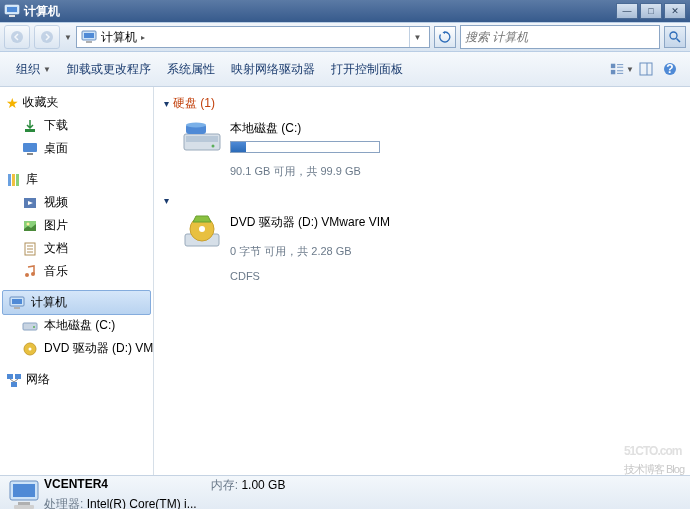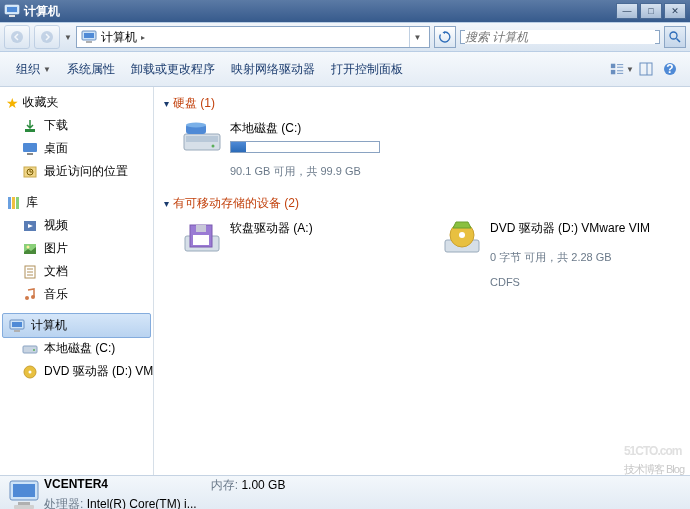--- a/index.html
+++ b/index.html
@@ -8,21 +8,21 @@
 .titlebar-icon { width: 16px; height: 16px; margin-right: 4px; }
 .titlebar-text { flex: 1; font-weight: bold; }
 .win-btns { display: flex; gap: 2px; }
 .win-btn { width: 22px; height: 16px; background: linear-gradient(to bottom,#d6e2f0,#a9bdd6); border: 1px solid #4a6a94; color: #2a3f5a; font-size: 9px; display: flex; align-items: center; justify-content: center; cursor: pointer; }
 .navbar { background: linear-gradient(to bottom,#f2f6fb,#dae5f1); height: 30px; border-top: 1px solid #b9cde4; border-bottom: 1px solid #b9cde4; display: flex; align-items: center; padding: 0 4px; gap: 4px; }
 .nav-btn { width: 26px; height: 24px; border: 1px solid #9eb6d4; border-radius: 3px; background: linear-gradient(to bottom,#fff,#dbe6f2); display: flex; align-items: center; justify-content: center; cursor: pointer; }
 .nav-btn.disabled { opacity: 0.5; }
 .addr-bar { flex: 1; height: 22px; background: #fff; border: 1px solid #8ca6c5; display: flex; align-items: center; padding: 0 4px; }
 .addr-drop { width: 16px; height: 20px; border-left: 1px solid #c0d0e2; display: flex; align-items: center; justify-content: center; }
 .refresh-btn { width: 22px; height: 22px; border: 1px solid #8ca6c5; background: linear-gradient(to bottom,#fff,#dbe6f2); display: flex; align-items: center; justify-content: center; cursor: pointer; }
-.search-box { width: 200px; height: 14px; background: #fff; border: 1px solid #8ca6c5; display: flex; align-items: center; padding: 0 4px; }
+.search-box { width: 200px; height: 24px; background: #fff; border: 1px solid #8ca6c5; display: flex; align-items: center; padding: 0 4px; }
 .search-box input { flex: 1; border: none; outline: none; color: #888; font-style: italic; font-size: 12px; }
 .search-btn { width: 22px; height: 22px; border: 1px solid #8ca6c5; background: linear-gradient(to bottom,#e3ecf6,#c5d6ea); display: flex; align-items: center; justify-content: center; cursor: pointer; }
 .toolbar { background: linear-gradient(to bottom,#f6f9fc,#e4ecf5); height: 30px; border-bottom: 1px solid #c5d3e3; display: flex; align-items: center; padding: 17px 8px; }
 .tb-item { padding: 4px 8px; color: #1a3b6e; cursor: pointer; display: flex; align-items: center; gap: 3px; }
 .tb-spacer { flex: 1; }
 .tb-icon-btn { width: 24px; height: 22px; display: flex; align-items: center; justify-content: center; cursor: pointer; }
 .content { display: flex; height: 388px; }
 .sidebar { width: 154px; background: #fff; border-right: 1px solid #d6dfe8; overflow: hidden; }
 .sb-group { padding: 4px 0; }
 .sb-header { display: flex; align-items: center; gap: 4px; padding: 3px 6px; color: #000; }
@@ -112,22 +112,22 @@
         <line x1="8.5" y1="8.5" x2="12" y2="12" stroke="#2b6bb8" stroke-width="1.5"></line>
       </svg>
     </div>
 </div>
 
 <div class="toolbar">
   <div class="tb-item">
       <span>组织</span> 
       <span class="chevron">▼</span>
     </div>
+  <div class="tb-item">卸载或更改程序</div>
   <div class="tb-item">系统属性</div>
-  <div class="tb-item">卸载或更改程序</div>
   <div class="tb-item">映射网络驱动器</div>
   <div class="tb-item">打开控制面板</div>
   <div class="tb-spacer"></div>
   <div class="tb-icon-btn">
       <svg width="16" height="14" viewBox="0 0 16 14">
         <rect x="1" y="1" width="5" height="5" fill="#6a8fbf"></rect>
         <rect x="1" y="8" width="5" height="5" fill="#6a8fbf"></rect>
         <line x1="8" y1="2" x2="15" y2="2" stroke="#6a8fbf"></line>
         <line x1="8" y1="5" x2="15" y2="5" stroke="#6a8fbf"></line>
         <line x1="8" y1="9" x2="15" y2="9" stroke="#6a8fbf"></line>
@@ -163,28 +163,20 @@
           </svg>
           <span>下载</span>
         </div>
       <div class="sb-item">
           <svg class="sb-icon" viewBox="0 0 16 16">
             <rect x="1" y="2" width="14" height="9" rx="1" fill="#4f8ad6"></rect>
             <rect x="5" y="12" width="6" height="2" fill="#888"></rect>
           </svg>
           <span>桌面</span>
         </div>
-      <div class="sb-item">
-          <svg class="sb-icon" viewBox="0 0 16 16">
-            <rect x="2" y="3" width="12" height="10" fill="#f0d68a" stroke="#c9a94d"></rect>
-            <circle cx="8" cy="8" r="3" fill="none" stroke="#7a5c00"></circle>
-            <path d="M8 6 V8 H10" stroke="#7a5c00" fill="none"></path>
-          </svg>
-          <span>最近访问的位置</span>
-        </div>
     </div>
     <div class="sb-group">
       <div class="sb-lib">
         <svg class="sb-icon" viewBox="0 0 16 16">
             <rect x="2" y="2" width="3" height="12" fill="#6aa0e0"></rect>
             <rect x="6" y="2" width="3" height="12" fill="#f0c040"></rect>
             <rect x="10" y="2" width="3" height="12" fill="#8ad07a"></rect>
           </svg>
         <span>库</span>
       </div>
@@ -236,20 +228,32 @@
             <circle cx="12" cy="9" r="1" fill="#5aaf5a"></circle>
           </svg>
           <span>本地磁盘 (C:)</span>
         </div>
       <div class="sb-item">
           <svg class="sb-icon" viewBox="0 0 16 16">
             <circle cx="8" cy="8" r="6" fill="#e8c040" stroke="#c9a030"></circle>
             <circle cx="8" cy="8" r="1.5" fill="#fff"></circle>
           </svg>
           <span>DVD 驱动器 (D:) VM</span>
+        </div>
+    </div>
+    <div class="sb-group">
+      <div class="sb-lib">
+          <svg class="sb-icon" viewBox="0 0 16 16">
+            <rect x="1" y="2" width="6" height="5" fill="#4f8ad6"></rect>
+            <rect x="9" y="2" width="6" height="5" fill="#4f8ad6"></rect>
+            <rect x="5" y="10" width="6" height="5" fill="#4f8ad6"></rect>
+            <line x1="4" y1="7" x2="8" y2="10" stroke="#888"></line>
+            <line x1="12" y1="7" x2="8" y2="10" stroke="#888"></line>
+          </svg>
+          <span>网络</span>
         </div>
     </div>
   </div>
 
   <div class="main">
     <div class="section">
       <div class="sec-head">
           <span class="tri">▾</span>
           <span class="sec-title">硬盘 (1)</span>
         </div>
@@ -268,34 +272,22 @@
                 <div class="progress-fill" id="hdd-fill" style="width: 10%;"></div>
               </div>
             <div class="drive-sub">90.1 GB 可用，共 99.9 GB</div>
           </div>
         </div>
       </div>
     </div>
     <div class="section">
       <div class="sec-head">
           <span class="tri">▾</span>
-          <span class="sec-title">有可移动存储的设备 (2)</span>
         </div>
       <div class="drive-row">
-        <div class="drive">
-          <svg class="drive-icon" viewBox="0 0 40 36">
-              <rect x="3" y="16" width="34" height="15" rx="2" fill="#d6dfe8" stroke="#9ab"></rect>
-              <rect x="8" y="5" width="22" height="22" fill="#9a7bd4" stroke="#7a5ab0"></rect>
-              <rect x="14" y="5" width="10" height="7" fill="#c8c8d8"></rect>
-              <rect x="11" y="15" width="16" height="10" fill="#fff"></rect>
-            </svg>
-          <div class="drive-info">
-            <div class="drive-name">软盘驱动器 (A:)</div>
-          </div>
-        </div>
         <div class="drive">
           <svg class="drive-icon" viewBox="0 0 40 36">
               <rect x="3" y="20" width="34" height="12" rx="2" fill="#d6dfe8" stroke="#9ab"></rect>
               <circle cx="20" cy="15" r="12" fill="#e8c040" stroke="#c9a030"></circle>
               <circle cx="20" cy="15" r="3" fill="#fff"></circle>
               <path d="M14 2 L26 2 L29 8 L11 8 Z" fill="#8ac040" stroke="#6aa030"></path>
             </svg>
           <div class="drive-info">
             <div class="drive-name">DVD 驱动器 (D:) VMware VIM</div>
             <div class="drive-sub">0 字节 可用，共 2.28 GB</div>

